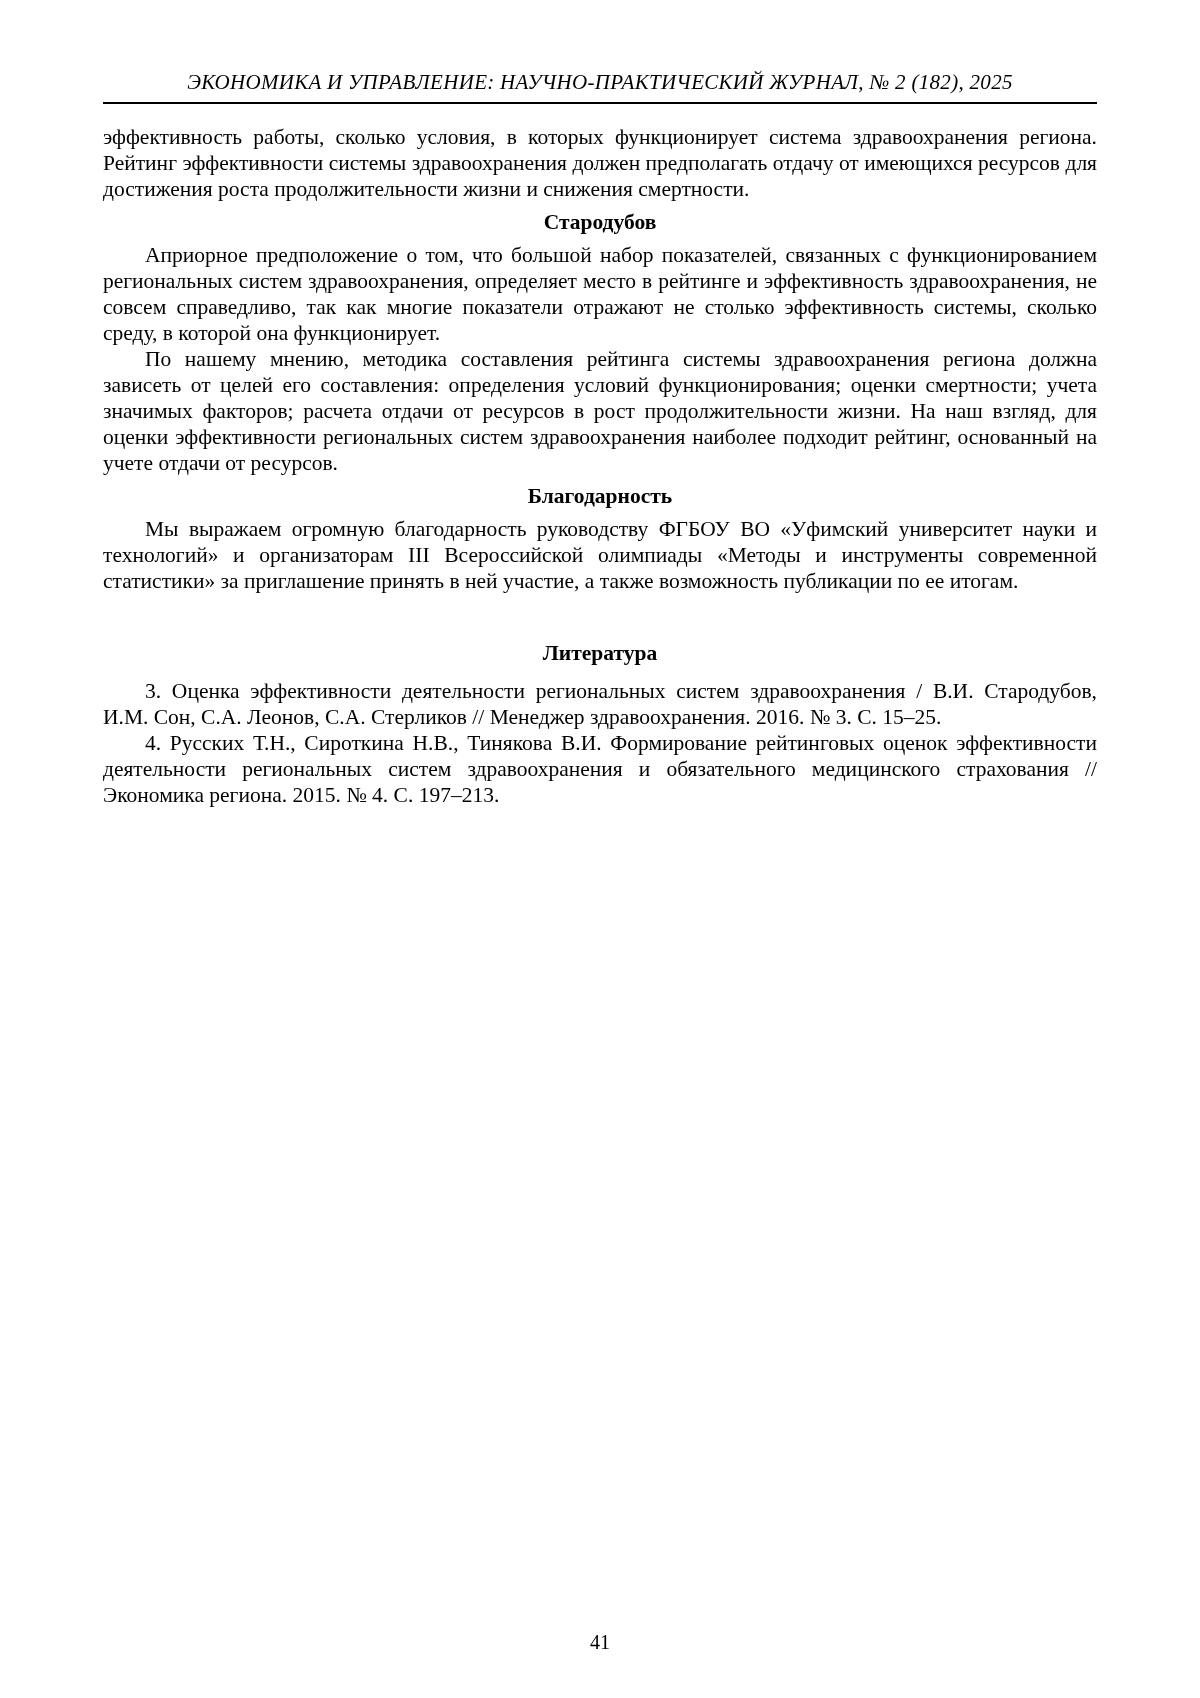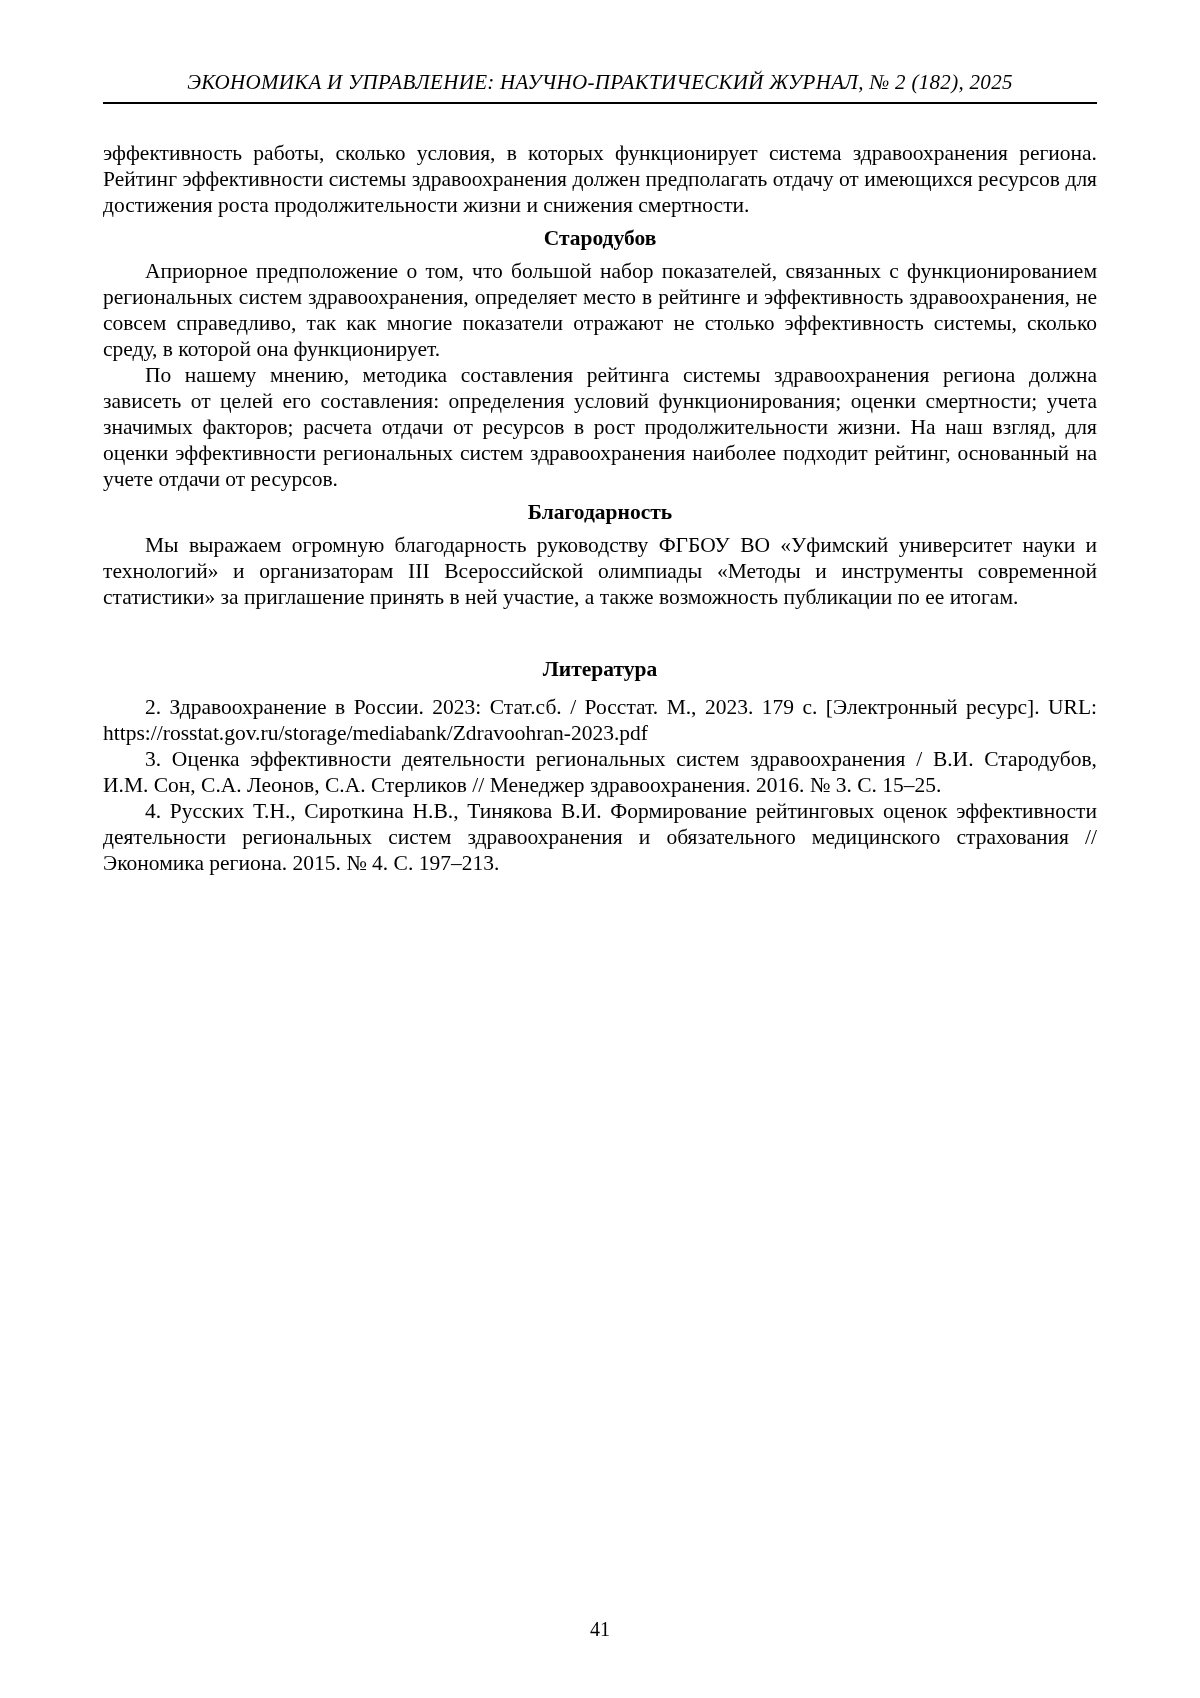--- a/index.html
+++ b/index.html
@@ -20,21 +20,21 @@
   .running-head {
     text-align: center;
     font-style: italic;
     font-size: 21px;
     line-height: 24px;
     letter-spacing: 0.3px;
     padding-bottom: 8px;
     border-bottom: 2px solid #000000;
   }
   .content {
-    padding-top: 36px;
+    padding-top: 20px;
     font-size: 21.5px;
     line-height: 26px;
     text-align: justify;
   }
   .para {
     text-indent: 42px;
     margin: 0;
   }
   .para.no-indent {
     text-indent: 0;
@@ -48,21 +48,21 @@
   }
   .section-heading.literature {
     margin-top: 46px;
     margin-bottom: 12px;
   }
   .reference {
     text-indent: 42px;
   }
   .page-number {
     position: absolute;
-    bottom: 57px;
+    bottom: 44px;
     left: 0;
     right: 0;
     text-align: center;
     font-size: 20px;
     line-height: 24px;
   }
 </style>
 </head>
 <body>
 
@@ -83,21 +83,20 @@
 
       <p class="para">По нашему мнению, методика составления рейтинга системы здравоохранения региона должна зависеть от целей его составления: определения условий функционирования; оценки смертности; учета значимых факторов; расчета отдачи от ресурсов в рост продолжительности жизни. На наш взгляд, для оценки эффективности региональных систем здравоохранения наиболее подходит рейтинг, основанный на учете отдачи от ресурсов.</p>
 
       <h2 class="section-heading">Благодарность</h2>
 
       <p class="para">Мы выражаем огромную благодарность руководству ФГБОУ ВО «Уфимский университет науки и технологий» и организаторам III Всероссийской олимпиады «Методы и инструменты современной статистики» за приглашение принять в ней участие, а также возможность публикации по ее итогам.</p>
 
       <h2 class="section-heading literature">Литература</h2>
 
 
-      <p class="para reference">2. Здравоохранение в России. 2023: Стат.сб. / Росстат. М., 2023. 179 с. [Электронный ресурс]. URL: https://rosstat.gov.ru/storage/mediabank/Zdravoohran-2023.pdf</p>
 
       <p class="para reference">3. Оценка эффективности деятельности региональных систем здравоохранения / В.И. Стародубов, И.М. Сон, С.А. Леонов, С.А. Стерликов // Менеджер здравоохранения. 2016. № 3. С. 15–25.</p>
 
       <p class="para reference">4. Русских Т.Н., Сироткина Н.В., Тинякова В.И. Формирование рейтинговых оценок эффективности деятельности региональных систем здравоохранения и обязательного медицинского страхования // Экономика региона. 2015. № 4. С. 197–213.</p>
 
 
     </main>
   </div>
 
   <footer>

